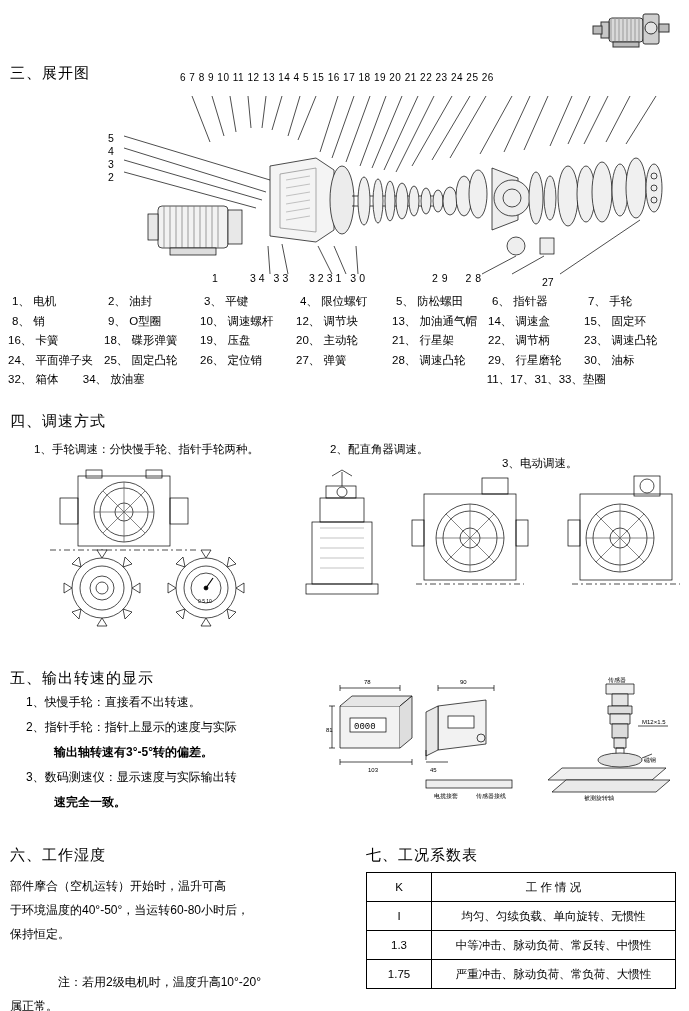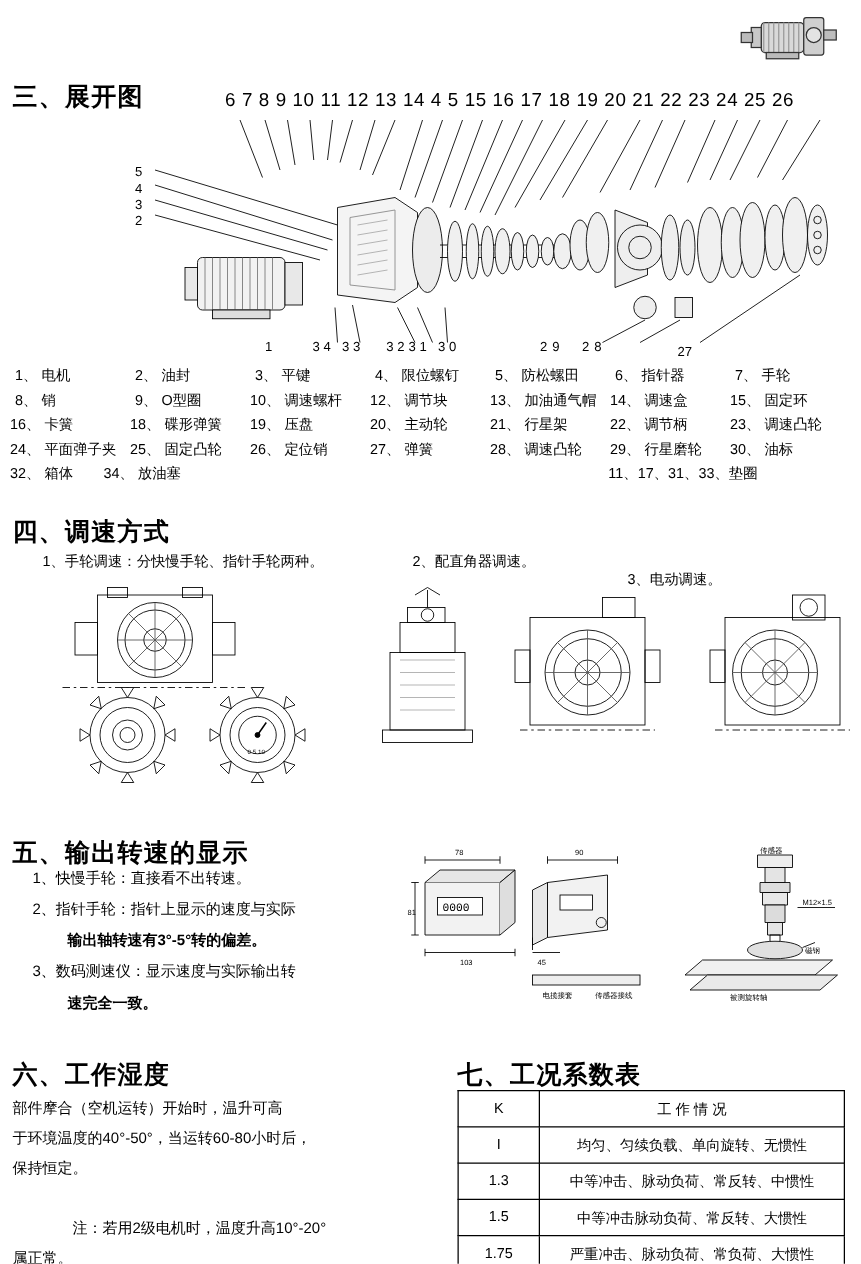--- a/index.html
+++ b/index.html
@@ -3,29 +3,29 @@
 <meta charset="utf-8">
 <style>
   html,body{margin:0;padding:0;}
   body{
     width:689px;height:1011px;position:relative;background:#ffffff;
     font-family:"Liberation Sans","DejaVu Sans",sans-serif;
     color:#000;font-size:12px;
   }
   .page{position:relative;width:689px;height:1011px;overflow:hidden;}
 
-  .sec-title{font-size:20px;font-weight:bold;letter-spacing:1px;}
+  .sec-title{font-size:15px;font-weight:normal;letter-spacing:1px;}
 
   
   .logo{position:absolute;right:14px;top:6px;width:92px;height:48px;}
 
   
   #sec3-title{position:absolute;left:10px;top:64px;}
   #expanded-diagram{position:absolute;left:120px;top:96px;width:560px;height:190px;}
-  .numrow{position:absolute;top:72px;left:180px;font-size:15px;letter-spacing:0.5px;}
+  .numrow{position:absolute;top:72px;left:180px;font-size:10px;letter-spacing:0.5px;}
   .leftnums{position:absolute;left:108px;top:132px;font-size:10.5px;line-height:13px;}
 
   
   .parts{position:absolute;left:8px;top:292px;width:672px;font-size:11.5px;line-height:19.5px;}
   .parts .row{display:flex;}
   .parts .cell{width:112px;white-space:nowrap;}
   .parts .cell .idx{display:inline-block;min-width:22px;text-align:right;}
   .parts .last{text-align:right;padding-right:74px;width:100%;}
 
   
@@ -405,23 +405,19 @@
     </tr>
     <tr>
       <td>I</td>
       <td>均匀、匀续负载、单向旋转、无惯性</td>
     </tr>
     <tr>
       <td>1.3</td>
       <td>中等冲击、脉动负荷、常反转、中惯性</td>
     </tr>
     <tr>
-      <td>1.5</td>
-      <td>中等冲击脉动负荷、常反转、大惯性</td>
-    </tr>
-    <tr>
       <td>1.75</td>
       <td>严重冲击、脉动负荷、常负荷、大惯性</td>
     </tr>
   </tbody>
     </table>
 
 </div>
 
 </body></html>

